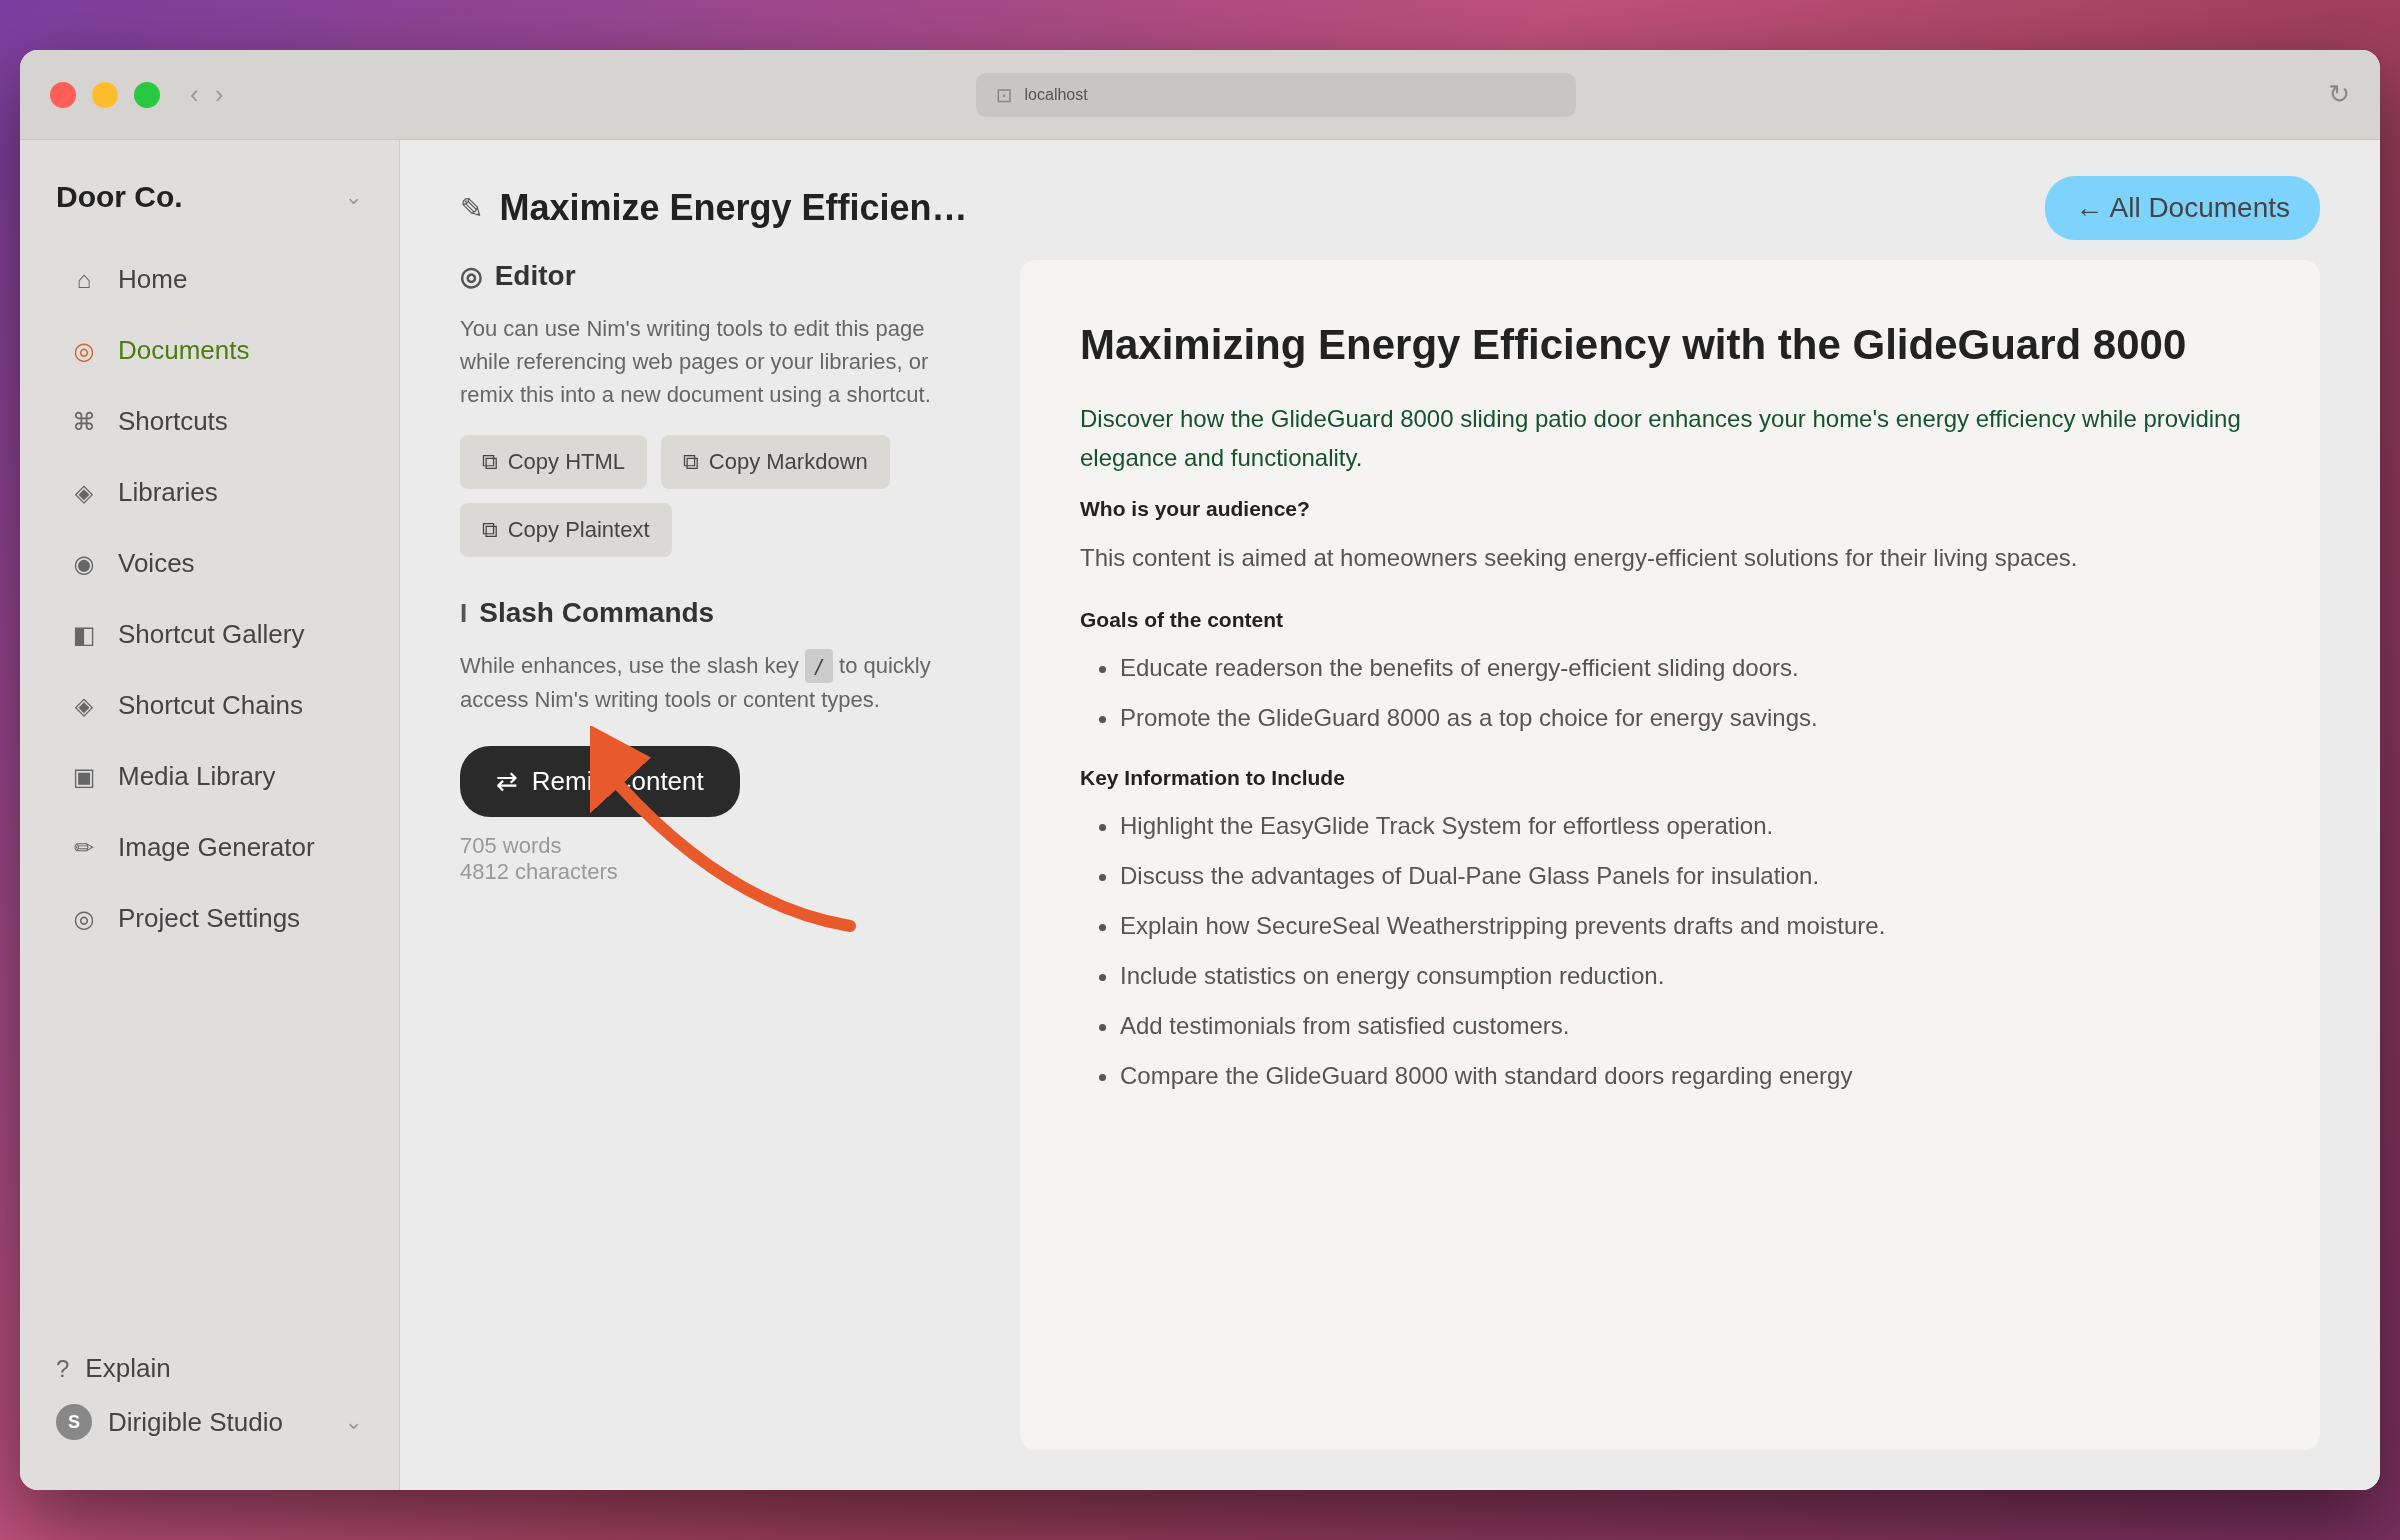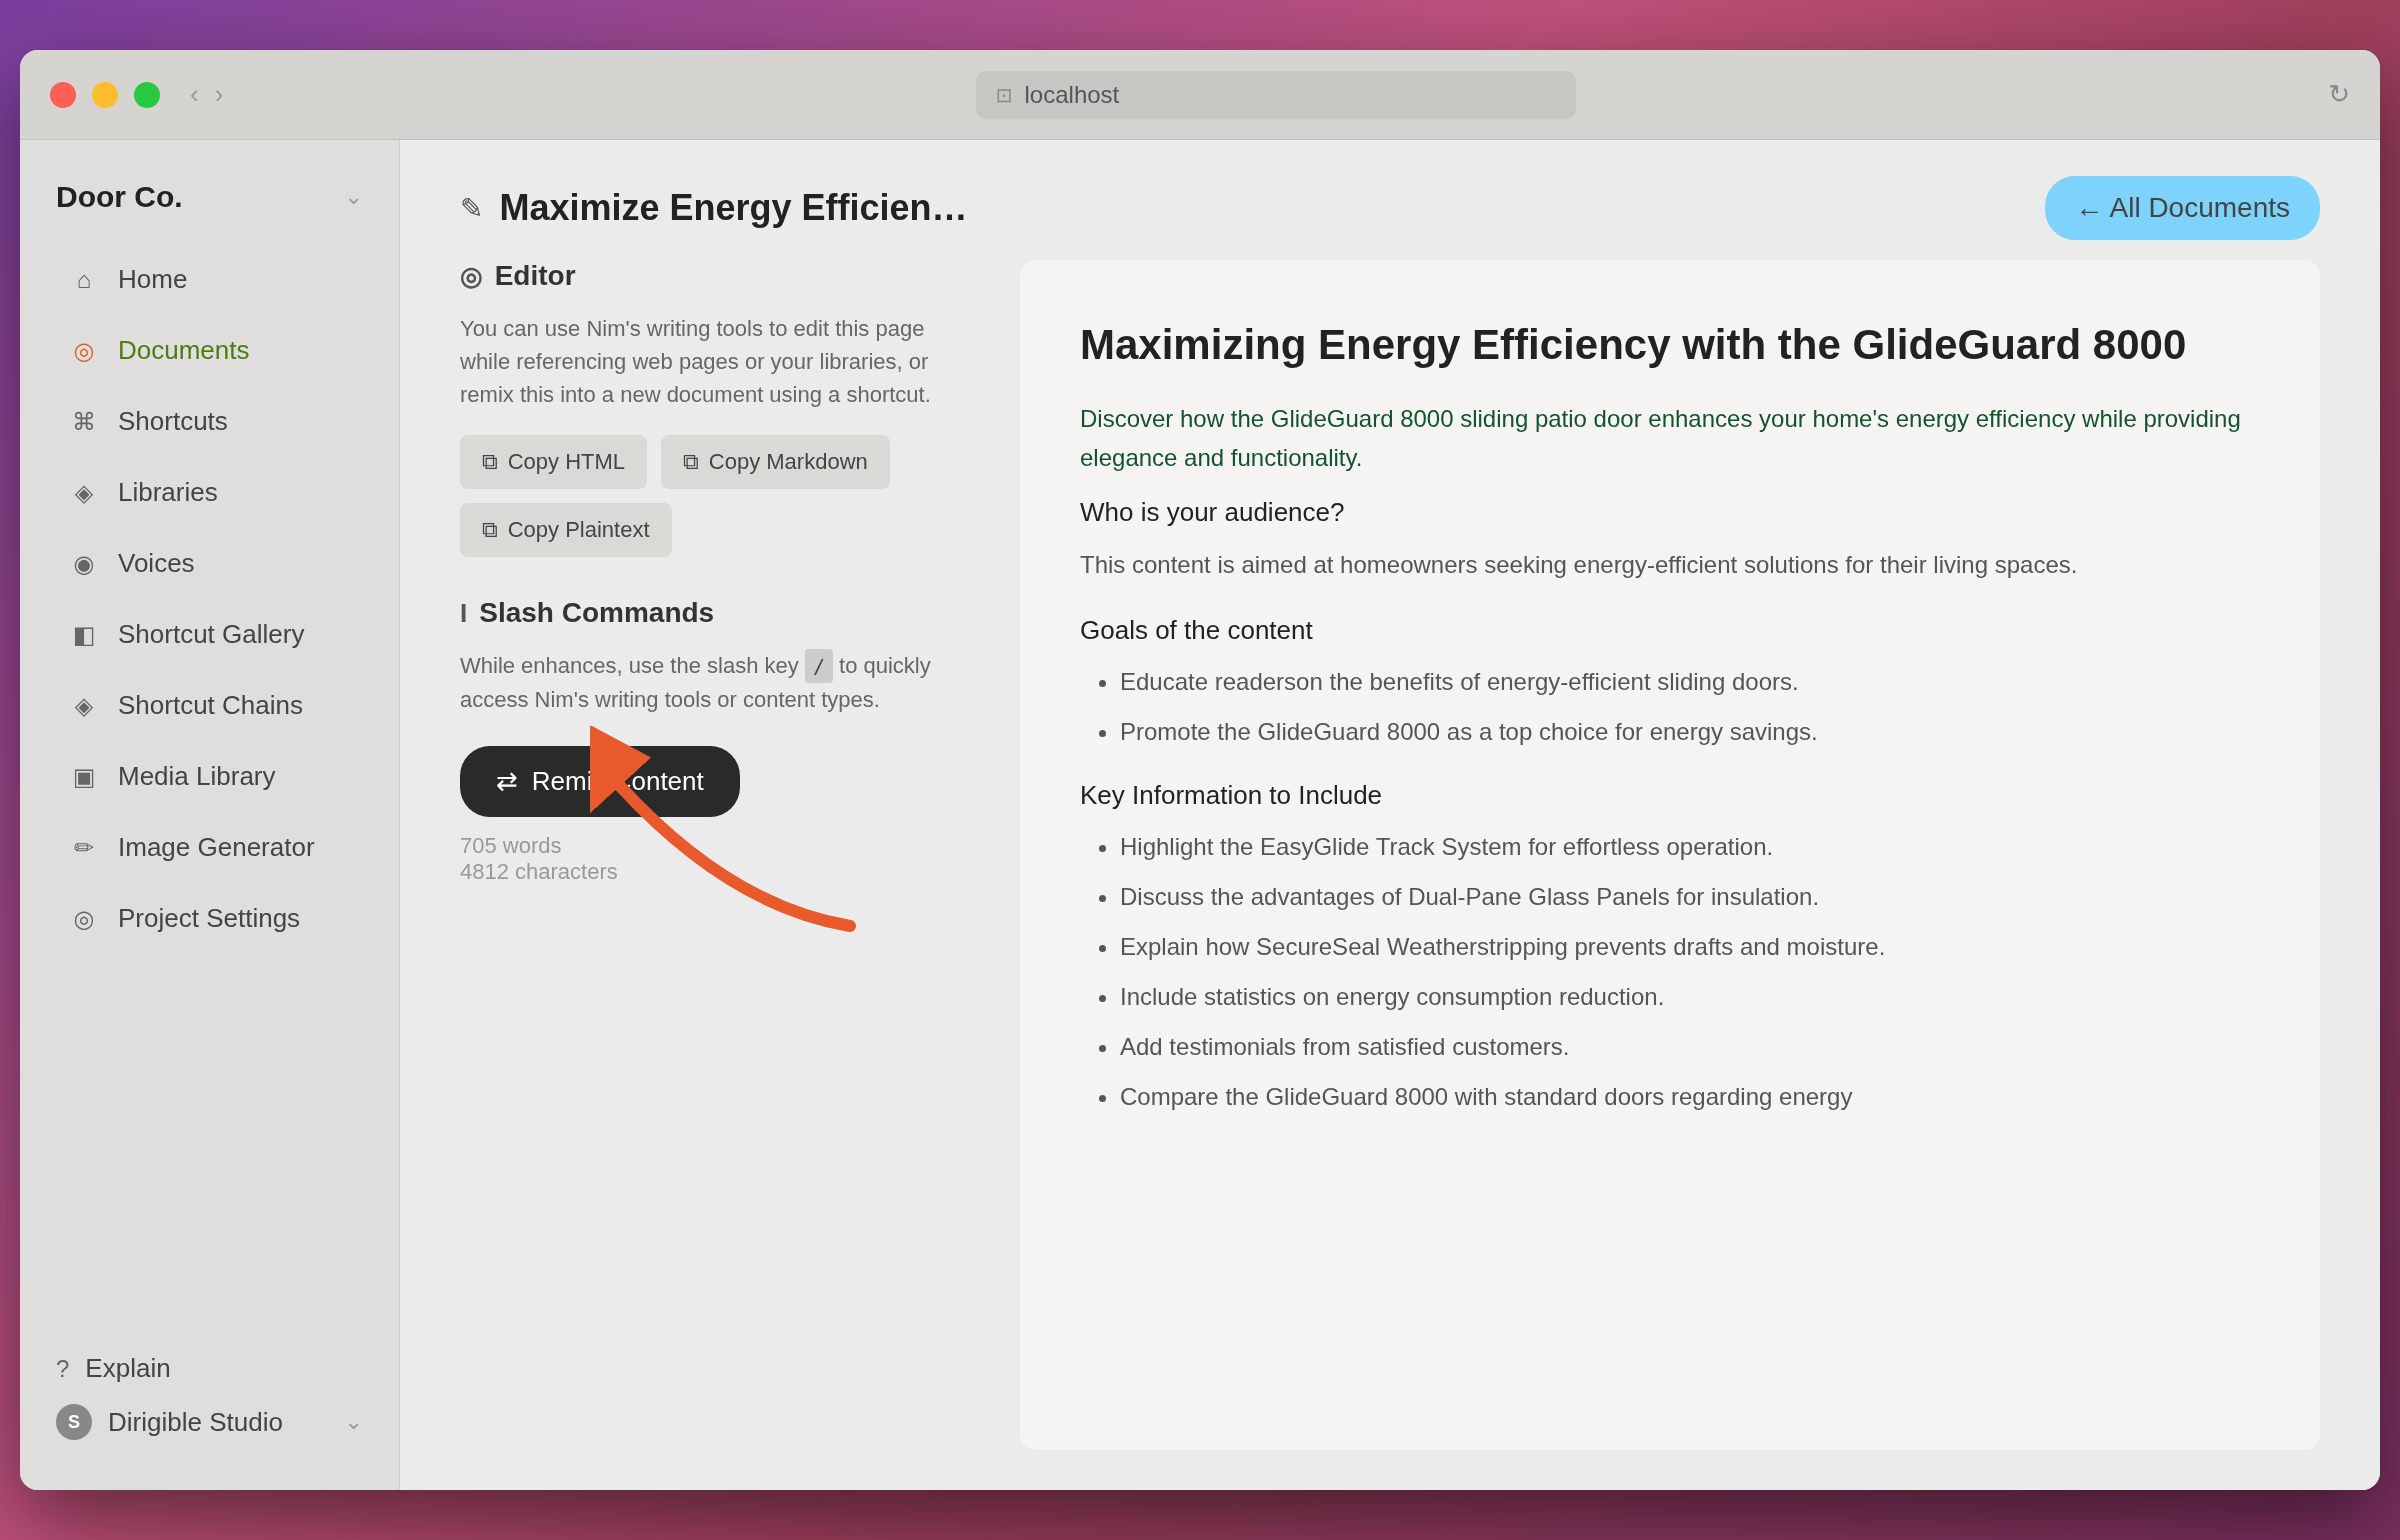--- a/index.html
+++ b/index.html
@@ -81,21 +81,21 @@
       gap: 12px;
       width: 600px;
     }
 
     .address-bar-icon {
       color: #888;
       font-size: 20px;
     }
 
     .address-text {
-      font-size: 24px;
+      font-size: 16px;
       color: #555;
     }
 
     .reload-btn {
       margin-left: auto;
       color: #888;
       font-size: 26px;
     }
 
     
@@ -403,22 +403,22 @@
     }
 
     .doc-preview-intro {
       font-size: 24px;
       color: #14532d;
       margin-bottom: 20px;
       line-height: 1.6;
     }
 
     .doc-section-heading {
-      font-size: 26px;
-      font-weight: 400;
+      font-size: 21px;
+      font-weight: 700;
       color: #222;
       margin-bottom: 18px;
     }
 
     .doc-section-text {
       font-size: 24px;
       color: #555;
       margin-bottom: 30px;
       line-height: 1.6;
     }

